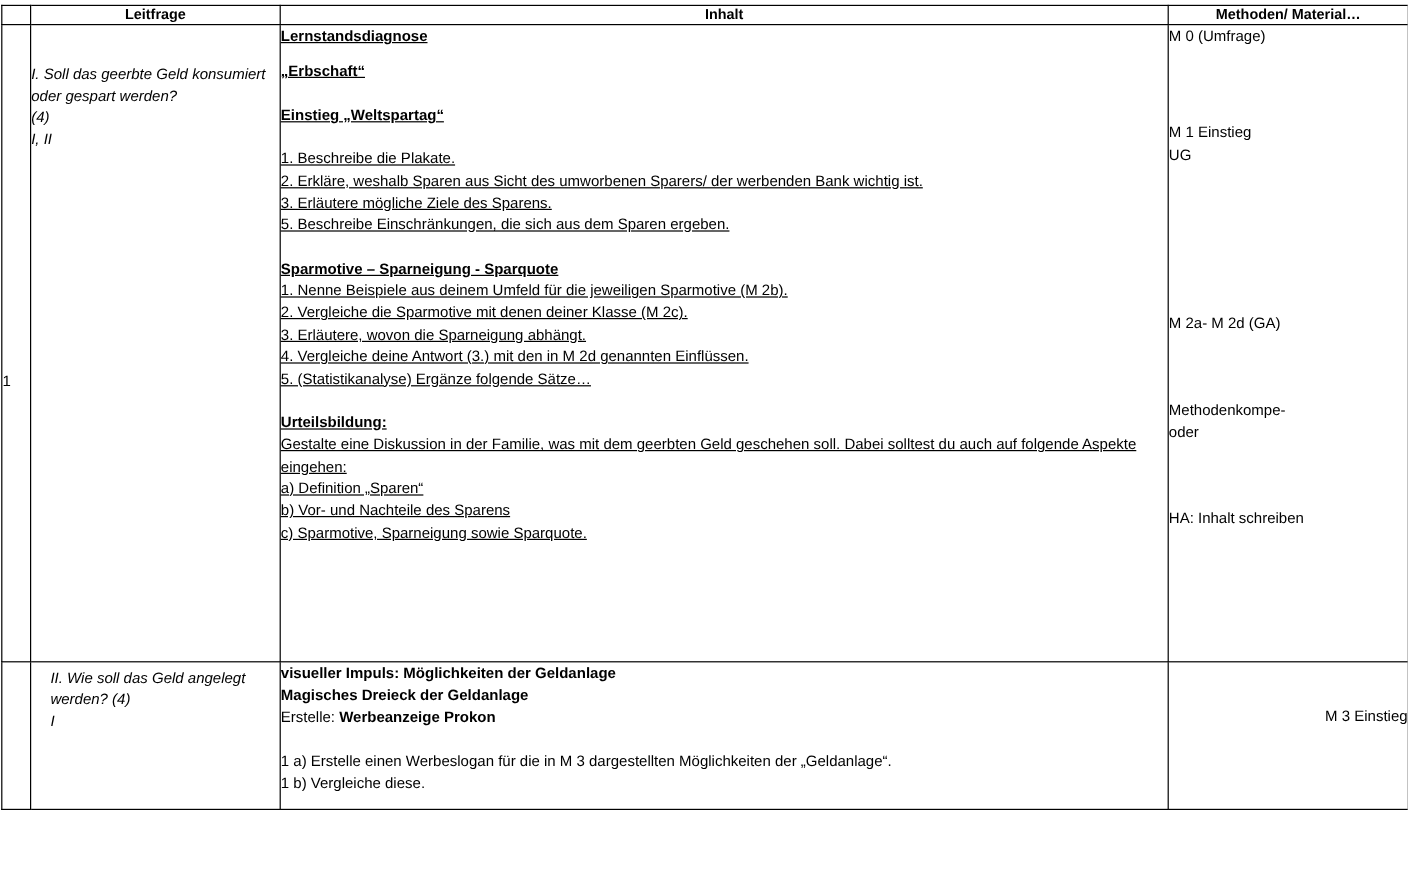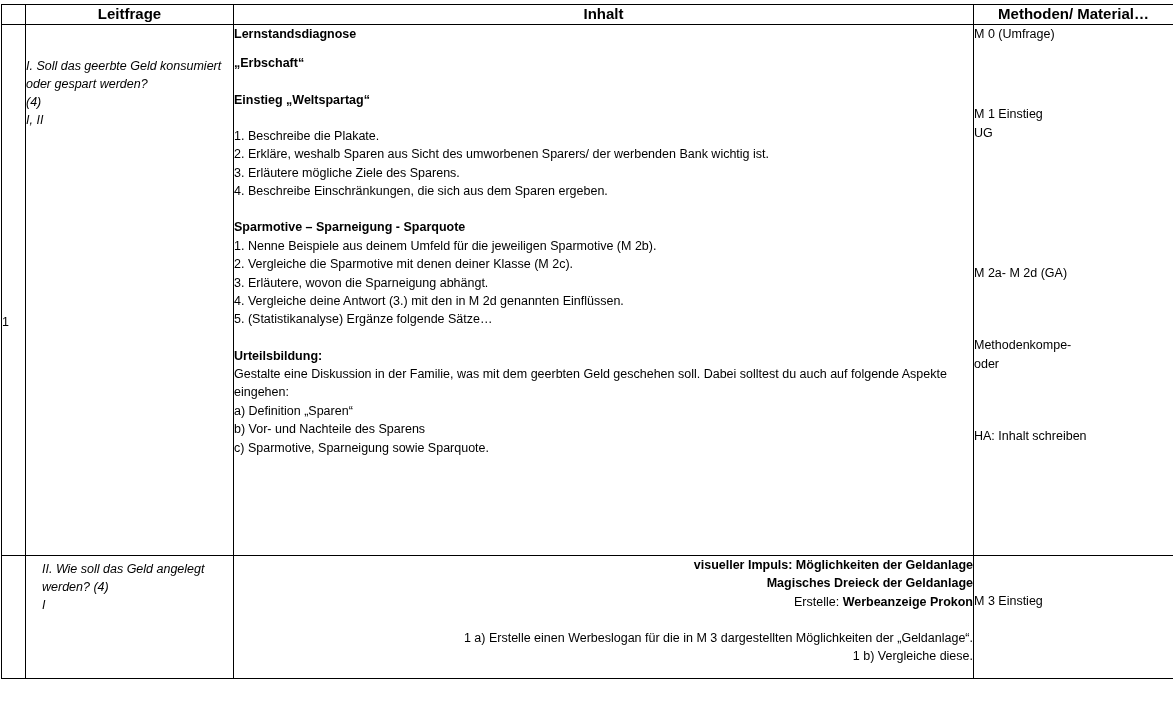--- a/index.html
+++ b/index.html
@@ -34,21 +34,21 @@
   }
   
   col.c-num   { width: 24px; }
   col.c-frage { width: 208px; }
   col.c-inhalt{ width: 740px; }
   col.c-meth  { width: 200px; }
 
   thead th {
     text-align: center;
     font-weight: bold;
-    font-size: 15px;
+    font-size: 12px;
     padding: 4px 4px 5px 4px;
     line-height: 1.25;
   }
   thead th.blank { border-top: 1px solid #000; }
 
   td.num {
     text-align: left;
     padding: 6px 0 0 6px;
     font-size: 12.5px;
   }
@@ -73,24 +73,24 @@
   .sp { display: block; height: 11px; }
   .sp-sm { display: block; height: 7px; }
   .line { display: block; }
 
   
   .frage-inner { padding-top: 32px; }
   .meth-gap-1 { height: 62px; }
   .meth-gap-2 { height: 122px; }
   .meth-gap-4 { height: 54px; }
 
-  .row1 .inhalt { height: 530px; }
-  .row2 .inhalt { height: 122px; text-align: right; }
+  .row1 .inhalt { height: 530px; text-decoration: underline; }
+  .row2 .inhalt { height: 122px; }
 
-  .meth2-inner { padding-top: 36px; }
+  .meth2-inner { padding-top: 36px; text-align: right; }
   .frage2-inner { padding-top: 4px; margin-left: 16px; }
 </style>
 </head>
 <body>
 
 <div class="page">
   <table class="plan">
     <colgroup>
       <col class="c-num">
       <col class="c-frage">
@@ -123,21 +123,21 @@
           <span class="sp"></span>
           <span class="line b">„Erbschaft“</span>
           <span class="sp"></span>
           <span class="sp-sm"></span>
           <span class="line b">Einstieg „Weltspartag“</span>
           <span class="sp"></span>
           <span class="sp-sm"></span>
           <span class="line">1. Beschreibe die Plakate.</span>
           <span class="line">2. Erkläre, weshalb Sparen aus Sicht des umworbenen Sparers/ der werbenden Bank wichtig ist.</span>
           <span class="line">3. Erläutere mögliche Ziele des Sparens.</span>
-          <span class="line">4. Beschreibe Einschränkungen, die sich aus dem Sparen ergeben.</span>
+          <span class="line">5. Beschreibe Einschränkungen, die sich aus dem Sparen ergeben.</span>
           <span class="sp"></span>
           <span class="sp-sm"></span>
           <span class="line b">Sparmotive – Sparneigung - Sparquote</span>
           <span class="line">1. Nenne Beispiele aus deinem Umfeld für die jeweiligen Sparmotive (M 2b).</span>
           <span class="line">2. Vergleiche die Sparmotive mit denen deiner Klasse (M 2c).</span>
           <span class="line">3. Erläutere, wovon die Sparneigung abhängt.</span>
           <span class="line">4. Vergleiche deine Antwort (3.) mit den in M 2d genannten Einflüssen.</span>
           <span class="line">5. (Statistikanalyse) Ergänze folgende Sätze…</span>
           <span class="sp"></span>
           <span class="sp-sm"></span>

